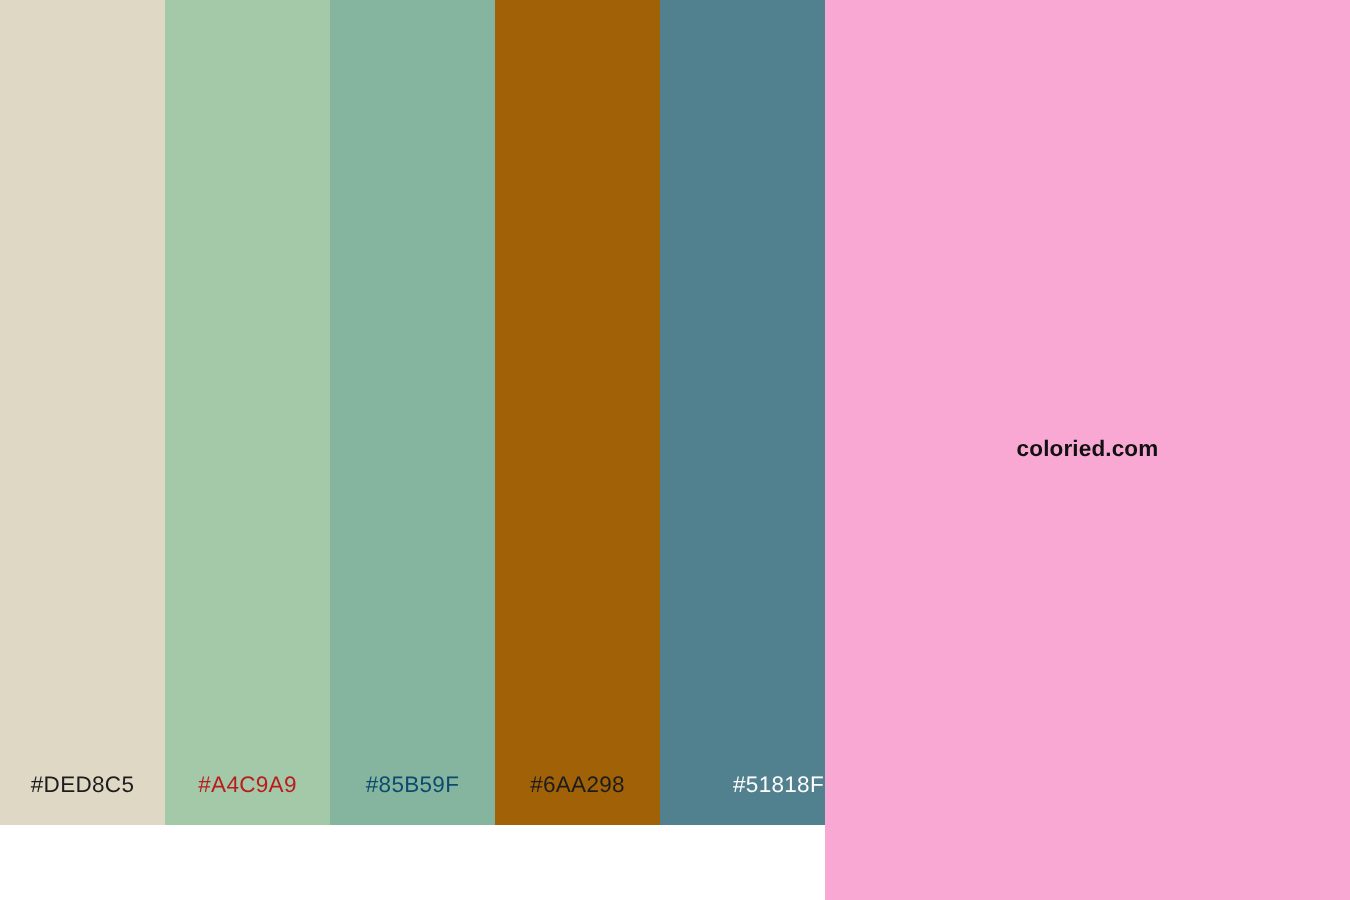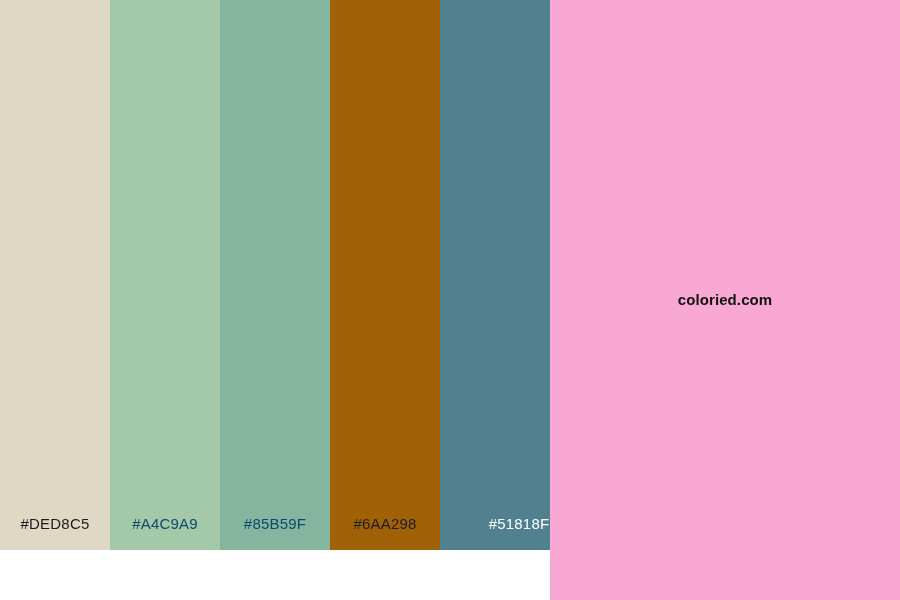--- a/index.html
+++ b/index.html
@@ -79,21 +79,21 @@
 
 <div class="palette-page" style="background-color: rgb(255, 255, 255);">
 
   <div class="swatch-strip">
 
     <div class="swatch" style="background-color: rgb(222, 216, 197);">
       <span class="swatch-label dark-text" style="color: rgb(28, 28, 28);">#DED8C5</span>
     </div>
 
     <div class="swatch" style="background-color: rgb(164, 201, 169);">
-      <span class="swatch-label dark-text" style="color: #0c4a6e;">#A4C9A9</span>
+      <span class="swatch-label dark-text" style="color: #b91c1c;">#A4C9A9</span>
     </div>
 
     <div class="swatch" style="background-color: rgb(133, 181, 159);">
       <span class="swatch-label dark-text" style="color: #0c4a6e;">#85B59F</span>
     </div>
 
     <div class="swatch" style="background-color: #a16207;">
       <span class="swatch-label dark-text" style="color: rgb(28, 28, 28);">#6AA298</span>
     </div>
 

